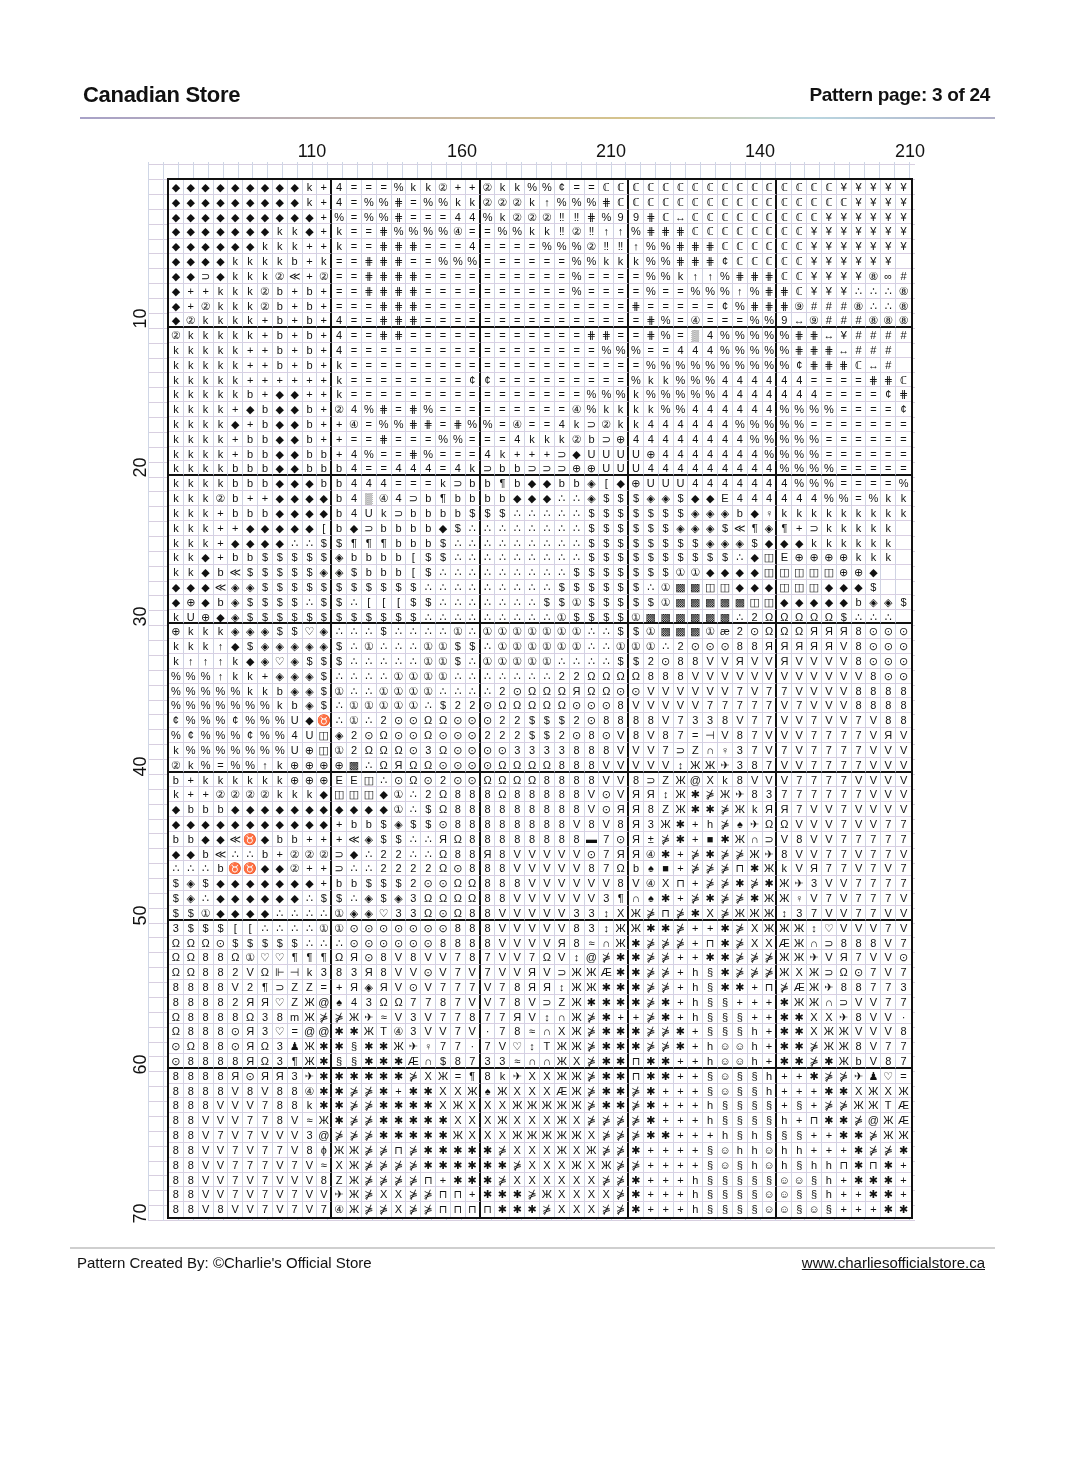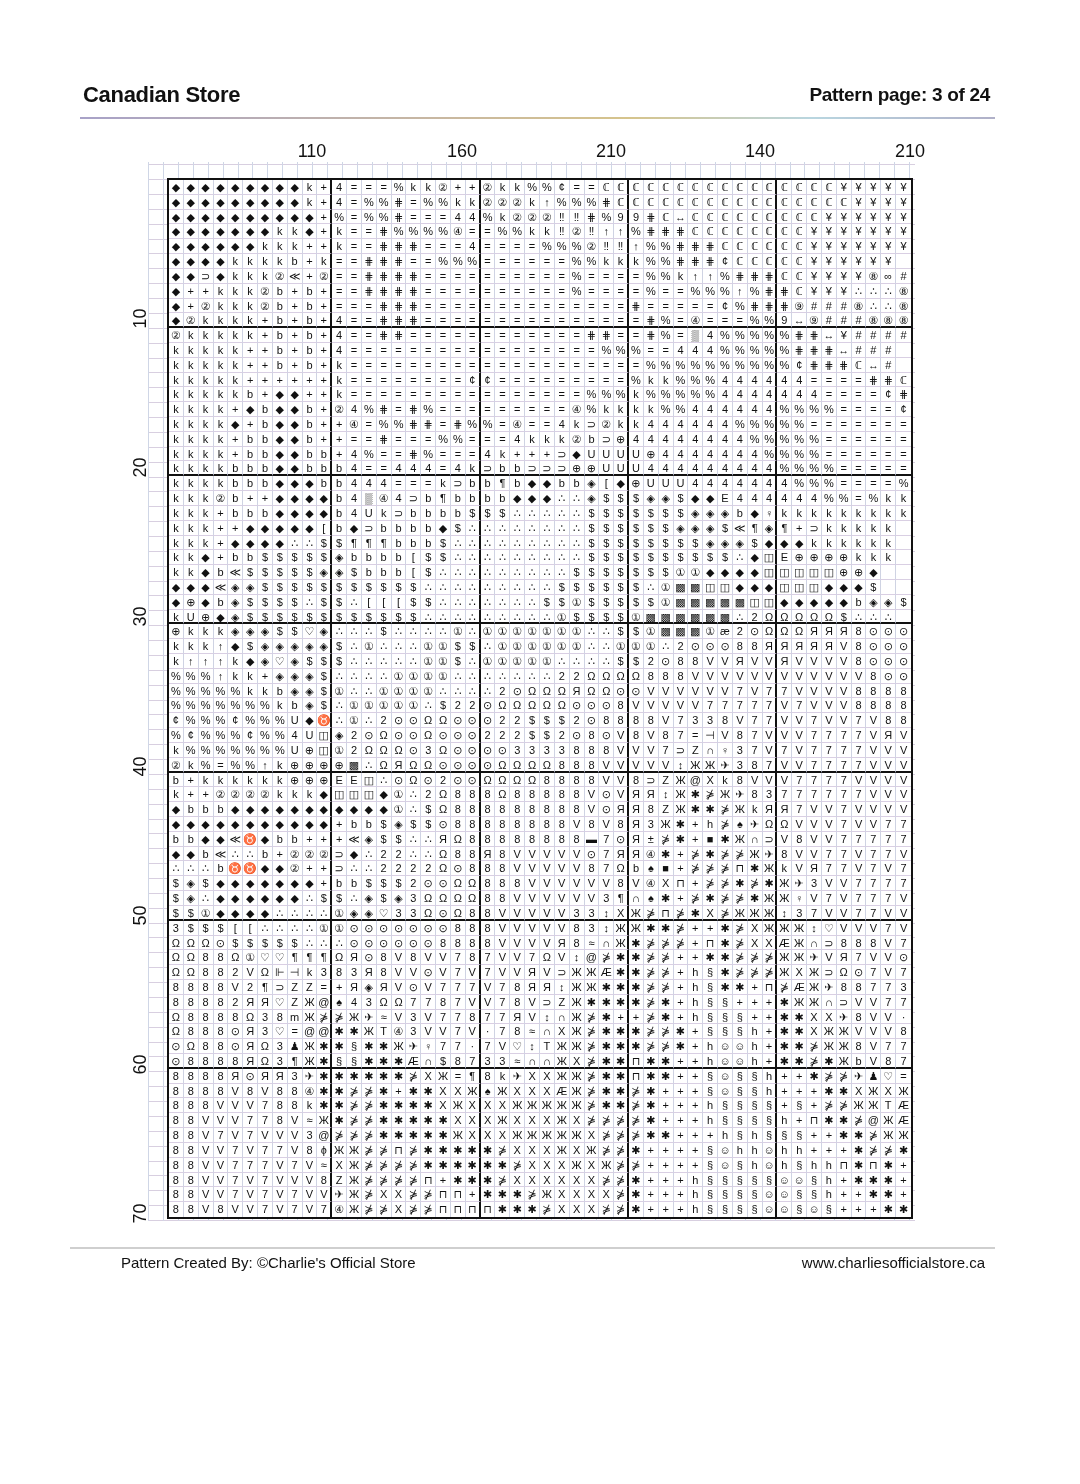--- a/index.html
+++ b/index.html
@@ -3,22 +3,22 @@
 <meta charset="utf-8">
 <style>
   html, body { margin: 0; padding: 0; background: #ffffff; }
   body { width: 1080px; height: 1484px; position: relative; overflow: hidden;
          font-family: "Liberation Sans", sans-serif; color: #111; }
   .title { position: absolute; left: 83px; top: 82px; font-size: 22px; font-weight: bold; letter-spacing: -0.3px; }
   .page-no { position: absolute; right: 90px; top: 84px; font-size: 19px; font-weight: bold; letter-spacing: -0.3px; }
   .hr-top { position: absolute; left: 80px; top: 117px; width: 915px; height: 2px;
             background: linear-gradient(90deg, #a8a2c8, #c9b8a0 40%, #d6c48c 60%, #b9d6e0 80%, #b0b0c8); }
   .hr-bottom { position: absolute; left: 70px; top: 1247px; width: 925px; height: 2px; background: #cfcfcf; }
-  .footer-left { position: absolute; left: 77px; top: 1254px; font-size: 15px; margin-left: 44px; }
-  .footer-right { position: absolute; right: 95px; top: 1254px; font-size: 15px; }
+  .footer-left { position: absolute; left: 77px; top: 1254px; font-size: 15px; }
+  .footer-right { position: absolute; right: 95px; top: 1254px; font-size: 15px; text-decoration: underline; }
 
   .col-labels { position: absolute; top: 141px; left: 0; width: 1080px; height: 22px; }
   .col-label { position: absolute; font-size: 18px; transform: translateX(-50%); }
   .row-labels { position: absolute; left: 128px; top: 0; width: 24px; height: 1484px; }
   .row-label { position: absolute; left: 0; font-size: 18px; transform: rotate(-90deg); transform-origin: center; width: 24px; text-align: center; }
 
   .grid-bg { position: absolute; left: 148px; top: 162px; width: 767px; height: 1059px;
              background-image:
                repeating-linear-gradient(90deg, #cfd6e6 0, #cfd6e6 1px, transparent 1px, transparent 14.92px),
                repeating-linear-gradient(0deg, #d8cfe0 0, #d8cfe0 1px, transparent 1px, transparent 14.87px);

